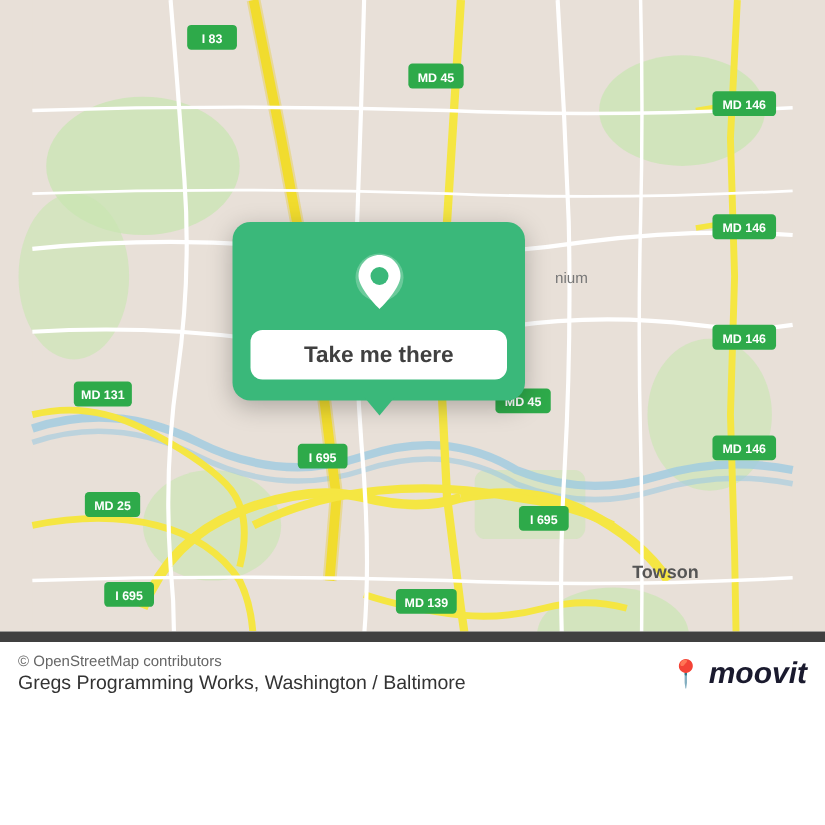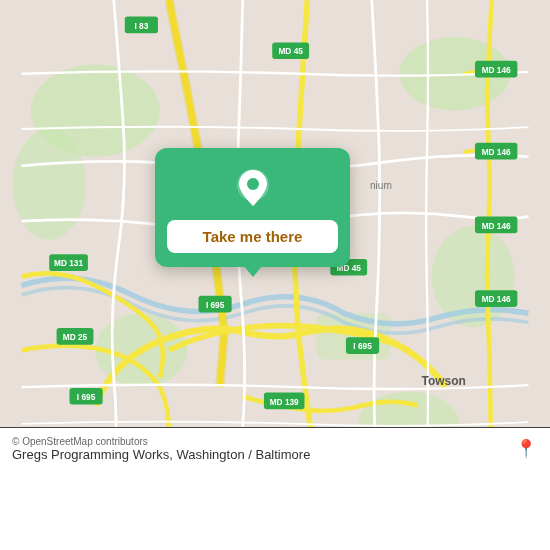--- a/index.html
+++ b/index.html
@@ -36,21 +36,21 @@
     }
 
     
     #bottom-bar {
       position: absolute;
       bottom: 0;
       left: 0;
       width: 100%;
       background: white;
       padding: 8px 12px;
-      border-top: 1px solid #404040;
+      border-top: 7px solid #404040;
       display: flex;
       align-items: center;
       justify-content: space-between;
       z-index: 10;
     }
 
     #bottom-left {
       display: flex;
       flex-direction: column;
     }
@@ -115,21 +115,21 @@
       width: 48px;
       height: 48px;
       display: flex;
       align-items: center;
       justify-content: center;
       margin-bottom: 8px;
     }
 
     #take-me-there-btn {
       background: white;
-      color: #a16207;
+      color: #404040;
       border: none;
       border-radius: 8px;
       padding: 8px 28px;
       font-size: 15px;
       font-weight: 600;
       cursor: pointer;
       width: 100%;
       text-align: center;
     }
   </style>
@@ -241,15 +241,16 @@
     <button id="take-me-there-btn">Take me there</button>
   </div>
 
   <div id="bottom-bar">
     <div id="bottom-left">
       <span id="copyright-text">© OpenStreetMap contributors</span>
       <span id="location-text">Gregs Programming Works, Washington / Baltimore</span>
     </div>
     <div id="moovit-logo">
       <span id="moovit-pin">📍</span>
+      <span id="moovit-text">moovit</span>
     </div>
   </div>
 </div>
 
 </body></html>

